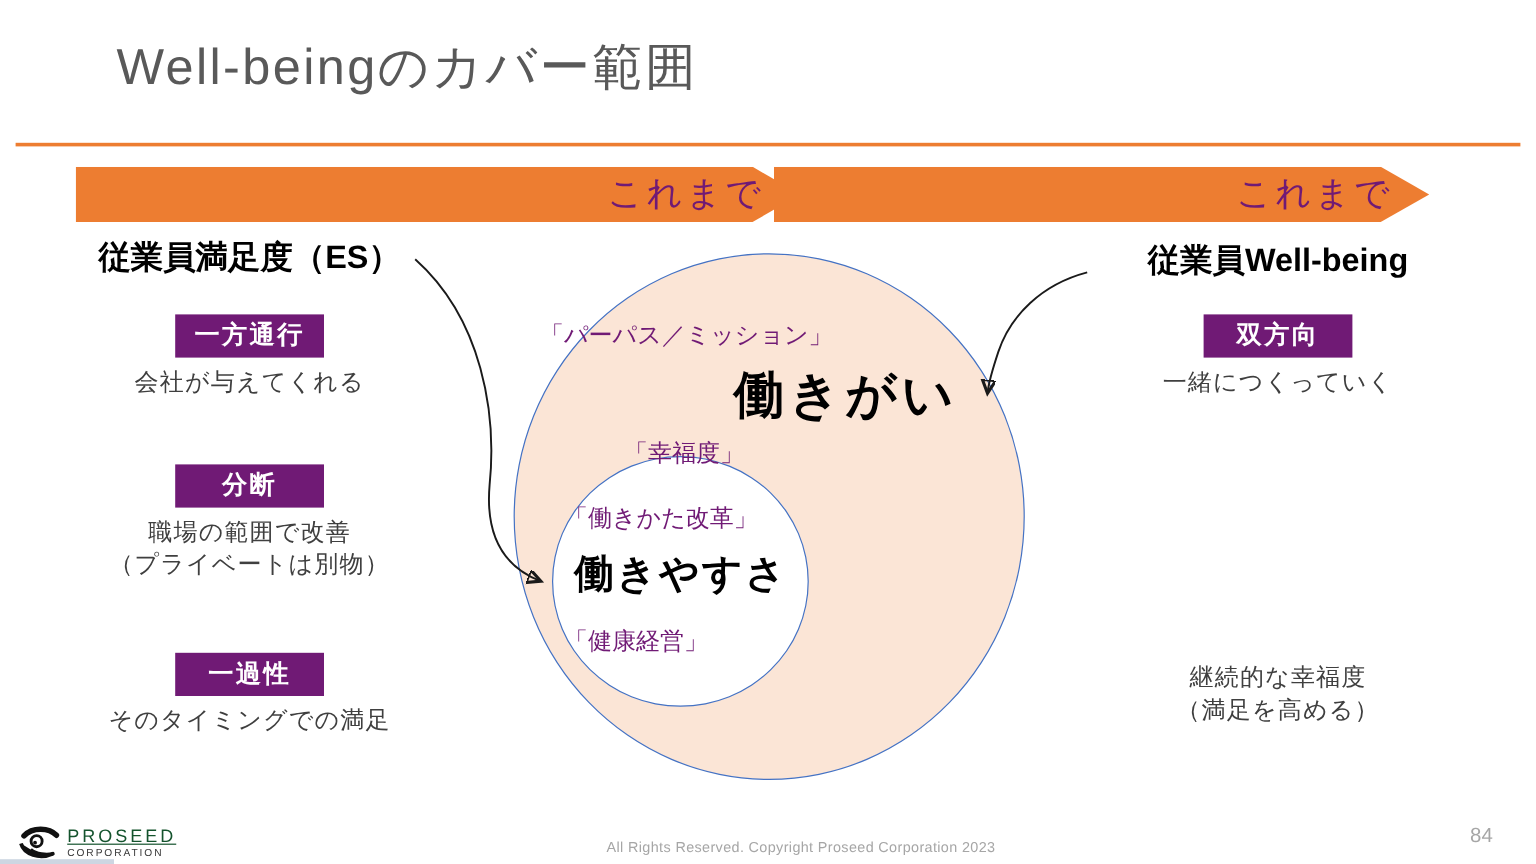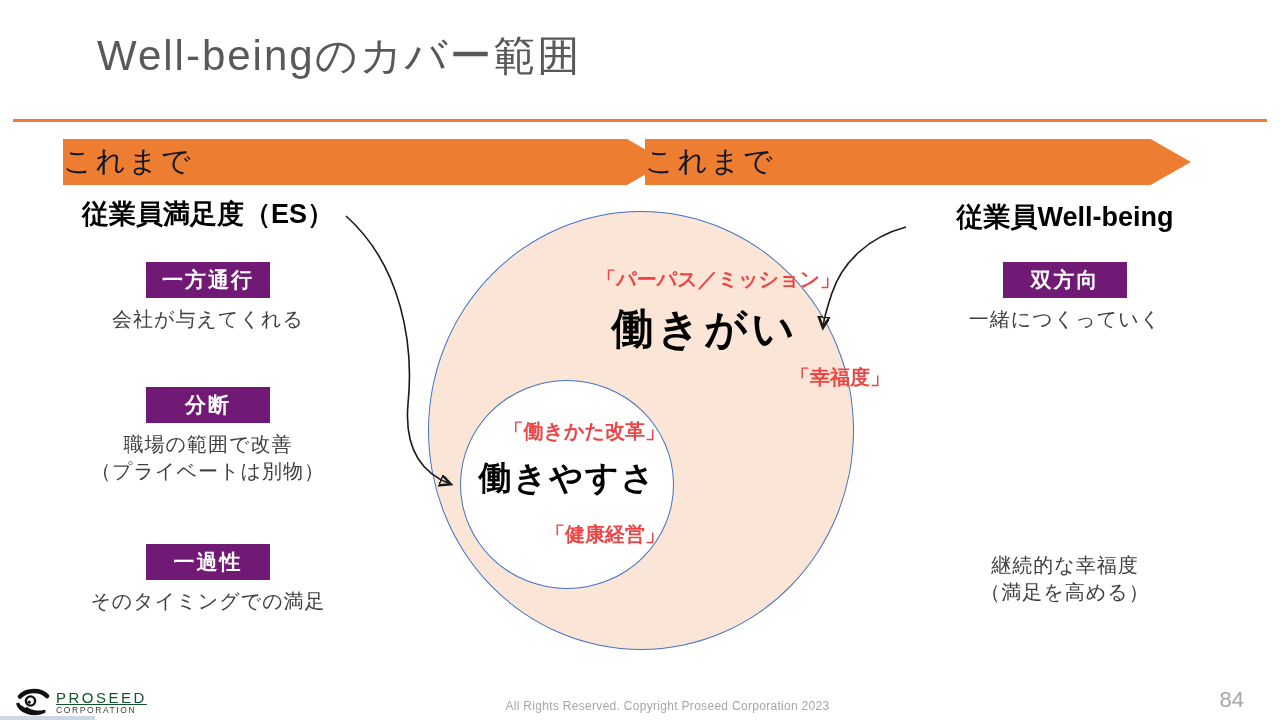--- a/index.html
+++ b/index.html
@@ -11,37 +11,37 @@
   
   .title{
     position:absolute; left:97px; top:28px; font-size:42px; font-weight:300;
     color:#595959; letter-spacing:2px;
   }
   .divider{
     position:absolute; left:13px; top:119px; width:1254px; height:3px; background:#ED7D31;
   }
   
   .banner{
-    position:absolute; top:139px; height:46px; background:#ED7D31; color:#0f172a;
-    font-size:29px; letter-spacing:3px; display:flex; align-items:center; justify-content:flex-start;
+    position:absolute; top:139px; height:46px; background:#ED7D31; color:#701a75;
+    font-size:29px; letter-spacing:3px; display:flex; align-items:center; justify-content:flex-end;
   }
   .banner.left{ left:63px; width:574px; padding-right:30px;
     clip-path:polygon(0 0, 93.4% 0, 100% 50%, 93.4% 100%, 0 100%);}
   .banner.right{ left:645px; width:516px; padding-right:30px;
     clip-path:polygon(0 0, 92.6% 0, 100% 50%, 92.6% 100%, 0 100%);}
   
   .outer-circle{
     position:absolute; left:428px; top:211px; width:424px; height:437px;
     background:#FBE5D6; border:1.5px solid #4472C4; border-radius:50%; z-index:1;
   }
   .inner-circle{
     position:absolute; left:460px; top:380px; width:212px; height:207px;
     background:#ffffff; border:1.5px solid #4472C4; border-radius:50%; z-index:1;
   }
-  .venn-label{ position:absolute; z-index:3; text-align:right; color:#ef4444; font-size:20px;font-weight:bold;}
+  .venn-label{ position:absolute; z-index:3; text-align:left; color:#701a75; font-size:20px;}
   .venn-main { position:absolute; z-index:3; text-align:center; color:#000; font-weight:bold;}
   .lbl-purpose{ left:450px; top:266px; width:390px; }
   .main-hatarakigai{ left:520px; top:301px; width:370px; font-size:42px; letter-spacing:4px;}
   .lbl-koufukudo{ left:520px; top:364px; width:370px; }
   .lbl-kaikaku{ left:470px; top:418px; width:195px; }
   .main-hatarakiyasusa{ left:470px; top:456px; width:195px; font-size:33px; letter-spacing:2px;}
   .lbl-kenkou{ left:470px; top:521px; width:195px; }
   
   .arrows{ position:absolute; left:0; top:0; z-index:2; pointer-events:none;}
   .arrows path{ fill:none; stroke:#1a1a1a; stroke-width:1.6px;}
@@ -64,21 +64,21 @@
   
   .logo{ position:absolute; left:14px; top:688px; display:flex; align-items:center; z-index:4;}
   .logo .mark{ width:38px; height:29px;}
   .logo .wordmark{ margin-left:4px; line-height:1;}
   .logo .word-main{ font-size:15px; letter-spacing:2.5px; color:#14532d;text-decoration:underline;}
   .logo .word-sub{ font-size:8.5px; letter-spacing:1.6px; color:#3a3a3a; margin-top:1px;}
   .copyright{
     position:absolute; left:55px; right:0; top:699px; text-align:center;
     font-size:12px; color:#A6A6A6; letter-spacing:0.3px;
   }
-  .page-number{ position:absolute; right:36px; top:687px; font-size:22px; color:#A6A6A6;}
+  .page-number{ position:absolute; right:36px; top:687px; font-size:17px; color:#A6A6A6;}
   .bottom-strip{ position:absolute; left:0; bottom:0; width:95px; height:4px; background:#CDD6E2;}
 </style>
 </head>
 <body>
 
 <div class="slide">
 
   <div class="title">Well-beingのカバー範囲</div>
   <div class="divider"></div>
 

